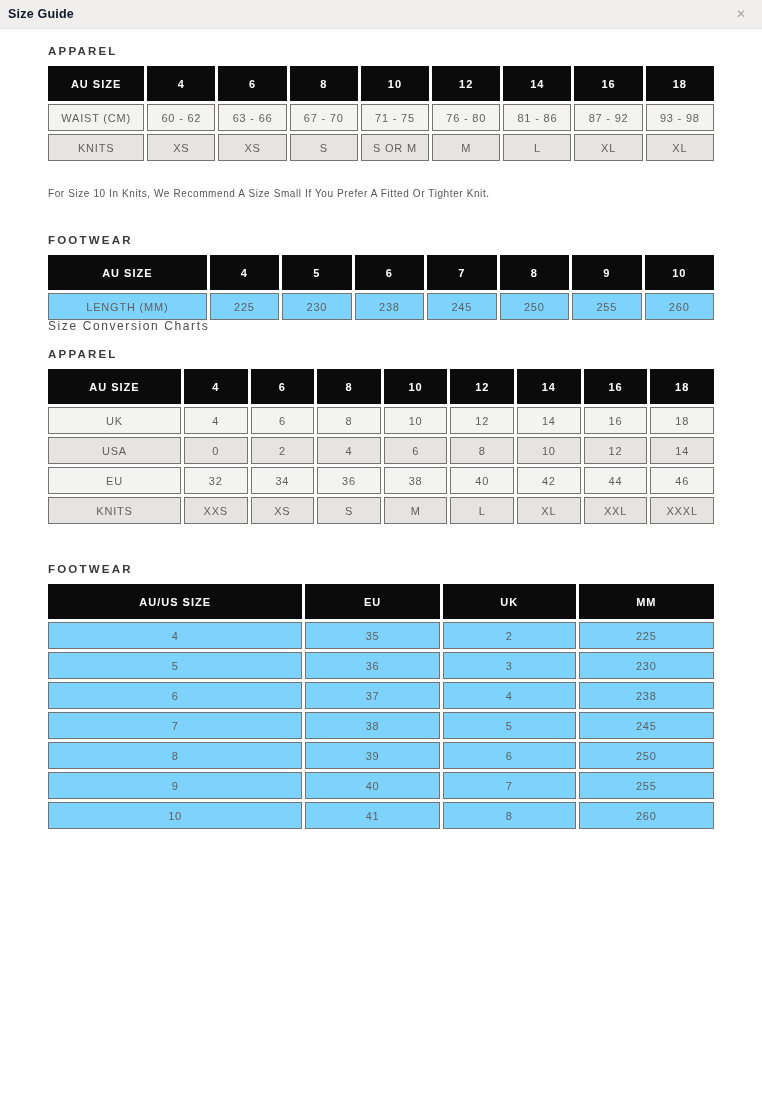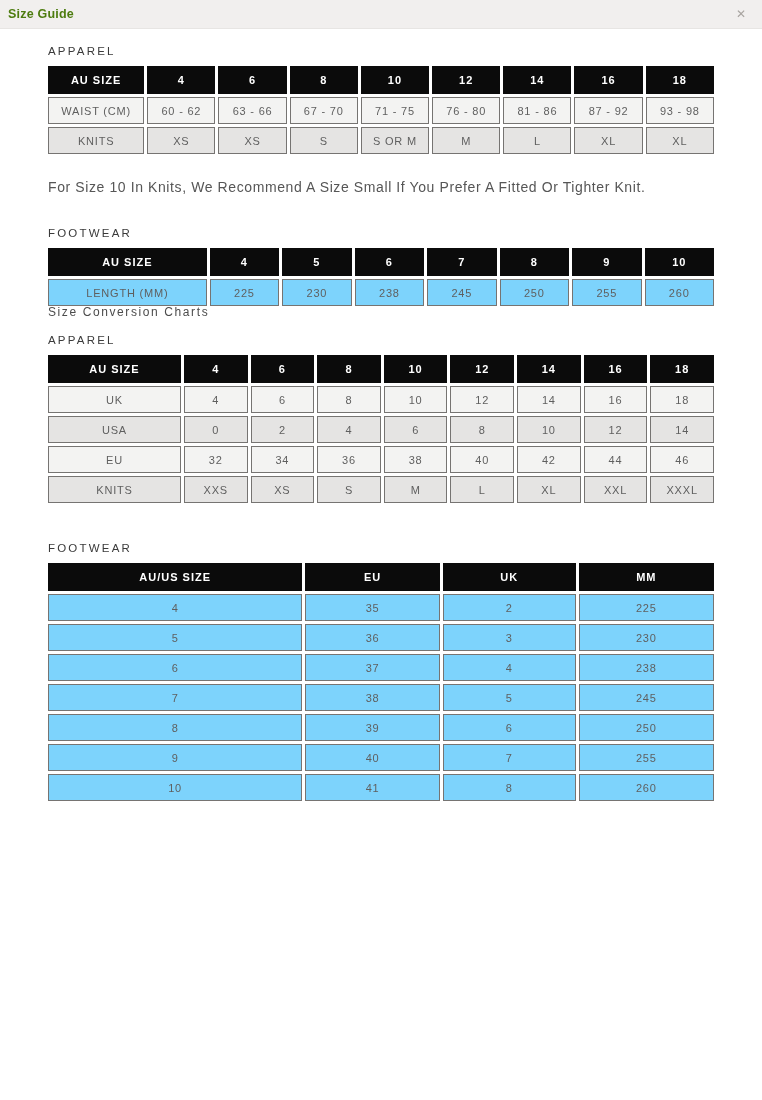--- a/index.html
+++ b/index.html
@@ -17,21 +17,21 @@
     background: #f1efee;
     border-bottom: 1px solid #e7e5e3;
     display: flex;
     align-items: center;
     justify-content: space-between;
     padding: 0 12px 0 8px;
   }
   .modal-title {
     font-size: 12.5px;
     font-weight: 700;
-    color: #4d7c0f;
+    color: #0f172a;
     letter-spacing: 0.2px;
   }
   .close-btn {
     font-size: 12px;
     color: #a8a4a0;
     cursor: pointer;
     line-height: 1;
     padding: 2px 4px;
     font-weight: 400;
   }
@@ -43,29 +43,29 @@
     font-size: 12px;
     color: #4c4c4c;
     letter-spacing: 1.6px;
     line-height: 12px;
   }
   .heading-our-sizes { margin-top: 41px; }
   .heading-conversion { }
 
   .group-label {
     font-size: 11.5px;
-    font-weight: 400;
+    font-weight: 700;
     color: #3a3a3a;
     letter-spacing: 2.2px;
     line-height: 12px;
     margin-top: 16px;
   }
 
   .note {
-    font-size: 14px;
+    font-size: 10px;
     color: #565656;
     letter-spacing: 0.6px;
     line-height: 12px;
     margin-top: 27px;
   }
   .label-footwear-1 { margin-top: 34px; }
   .label-footwear-2 { margin-top: 39px; }
 
   
   .table-wrap { margin-top: 9px; }
@@ -75,21 +75,21 @@
     border-collapse: separate;
     border-spacing: 3px;
     table-layout: fixed;
   }
   table.size-table th {
     background: #0b0b0b;
     color: #ffffff;
     font-size: 11px;
     font-weight: 700;
     letter-spacing: 1px;
-    height: 28px;
+    height: 35px;
     text-align: center;
     vertical-align: middle;
   }
   table.size-table td {
     border: 1px solid #767472;
     font-size: 11px;
     color: #5f5f5f;
     letter-spacing: 0.8px;
     height: 27px;
     text-align: center;

